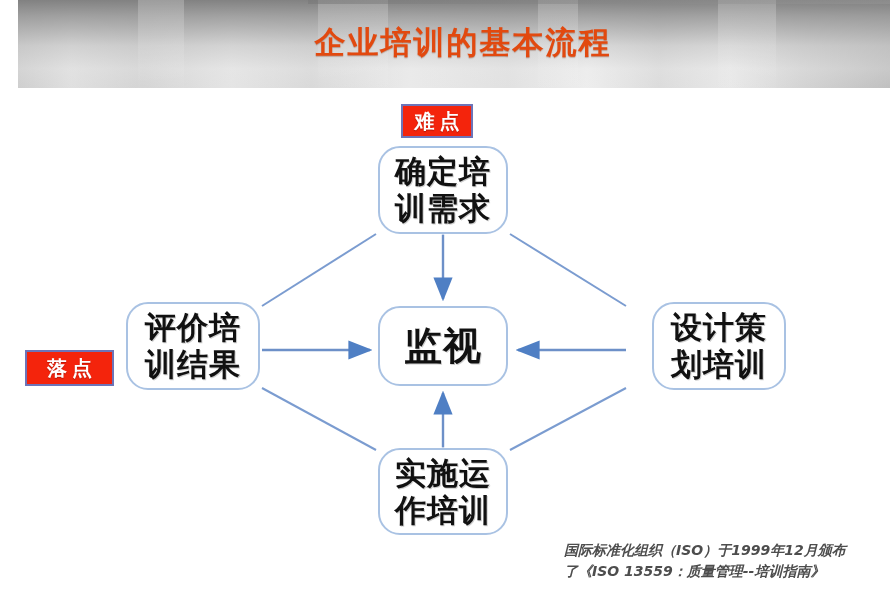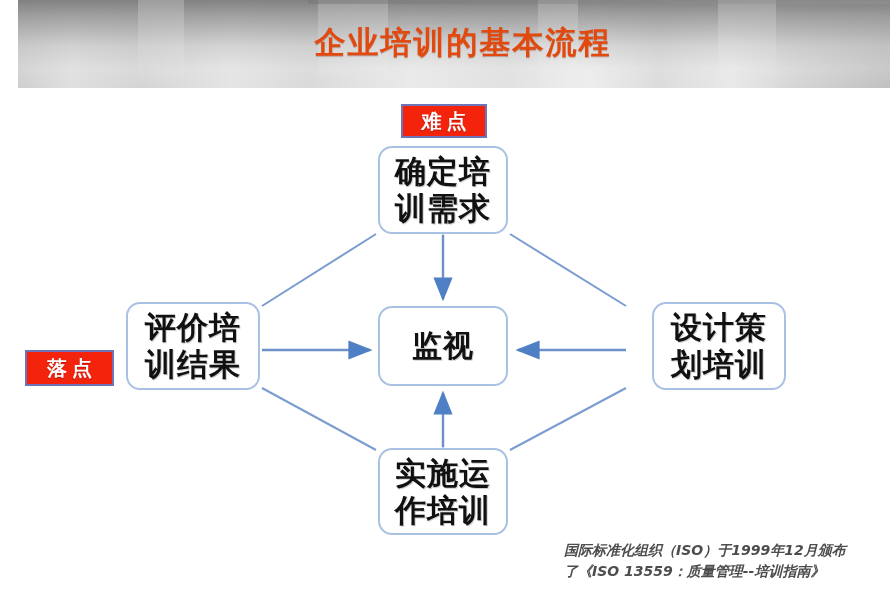--- a/index.html
+++ b/index.html
@@ -81,21 +81,21 @@
     width: 890px;
     height: 507px;
   }
 
   
   .node-box {
     position: absolute;
     box-sizing: border-box;
     background: #ffffff;
     border: 2px solid #a9c2e3;
-    border-radius: 14px;
+    border-radius: 22px;
     display: flex;
     align-items: center;
     justify-content: center;
     box-shadow: 0 0 0 1px rgba(255,255,255,0.6);
   }
   .node-label {
     font-family: "DejaVu Sans", "Liberation Sans", sans-serif;
     font-size: 31px;
     font-weight: bold;
     color: #111111;
@@ -105,42 +105,42 @@
     text-shadow: 1px 1px 0 rgba(150,150,150,0.45);
     white-space: pre-line;
   }
 
   #node-top    { left: 378px; top: 58px;  width: 130px; height: 88px; }
   #node-left   { left: 126px; top: 214px; width: 134px; height: 88px; }
   #node-center { left: 378px; top: 218px; width: 130px; height: 80px; }
   #node-right  { left: 628px; top: 214px; width: 134px; height: 88px; margin-left: 24px; }
   #node-bottom { left: 378px; top: 360px; width: 130px; height: 87px; }
 
-  #node-center .node-label { font-size: 30px; }
+  #node-center .node-label { font-size: 38px; }
 
   
   .tag-box {
     position: absolute;
     box-sizing: border-box;
     background: #f4240c;
     border: 2px solid #6d74b8;
     display: flex;
     align-items: center;
     justify-content: center;
   }
   .tag-label {
     font-family: "DejaVu Sans", "Liberation Sans", sans-serif;
     font-size: 20px;
     font-weight: bold;
     color: #ffffff;
     letter-spacing: 5px;
     text-indent: 5px;
     text-shadow: 0 1px 1px rgba(120,10,0,0.5);
   }
-  #tag-top    { left: 401px; top: 16px;  width: 86px; height: 34px; }
+  #tag-top    { left: 401px; top: 16px;  width: 72px; height: 34px; }
   #tag-left   { left: 25px;  top: 241px; width: 89px; height: 36px; margin-top: 21px; }
   #tag-right  { left: 777px; top: 237px; width: 89px; height: 36px; }
   #tag-bottom { left: 401px; top: 460px; width: 86px; height: 36px; }
 
   
   #footnote {
     position: absolute;
     left: 564px;
     top: 452px;
     width: 318px;

